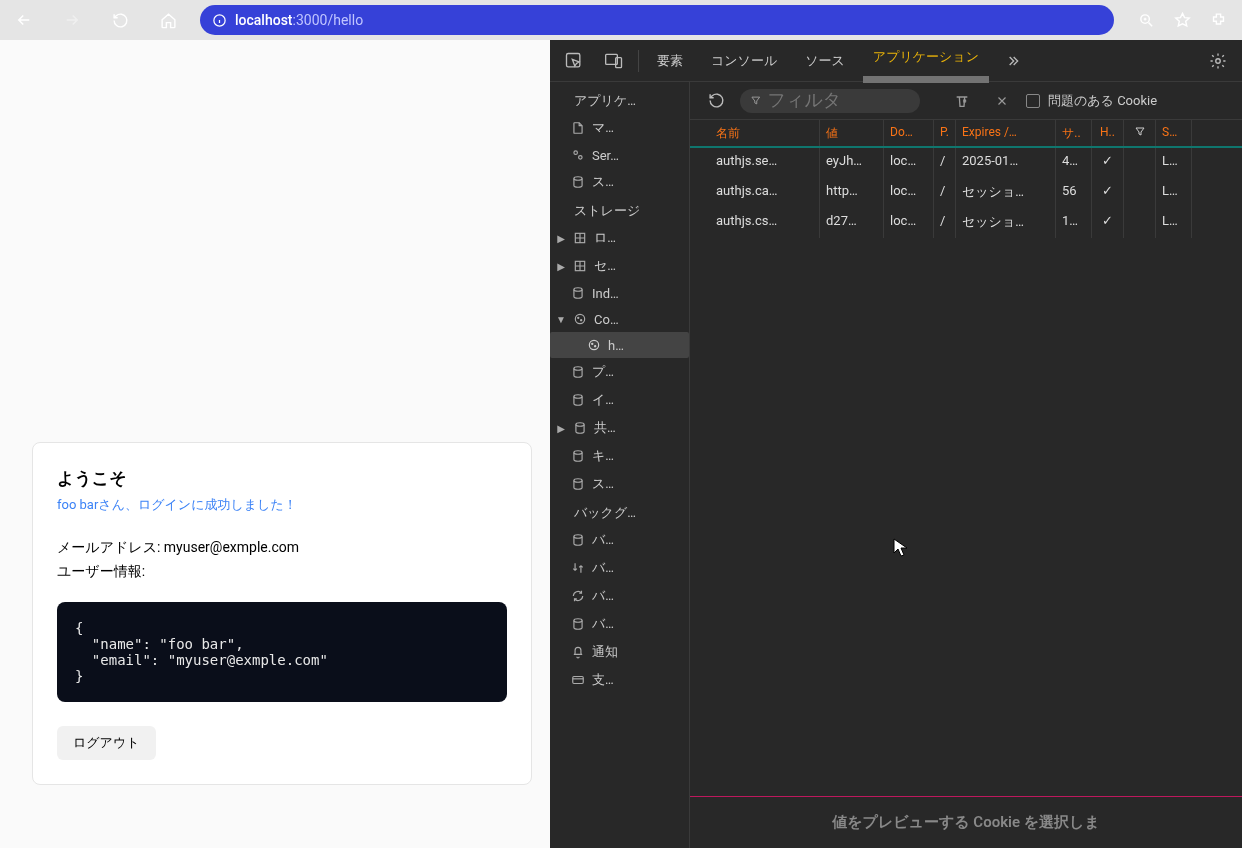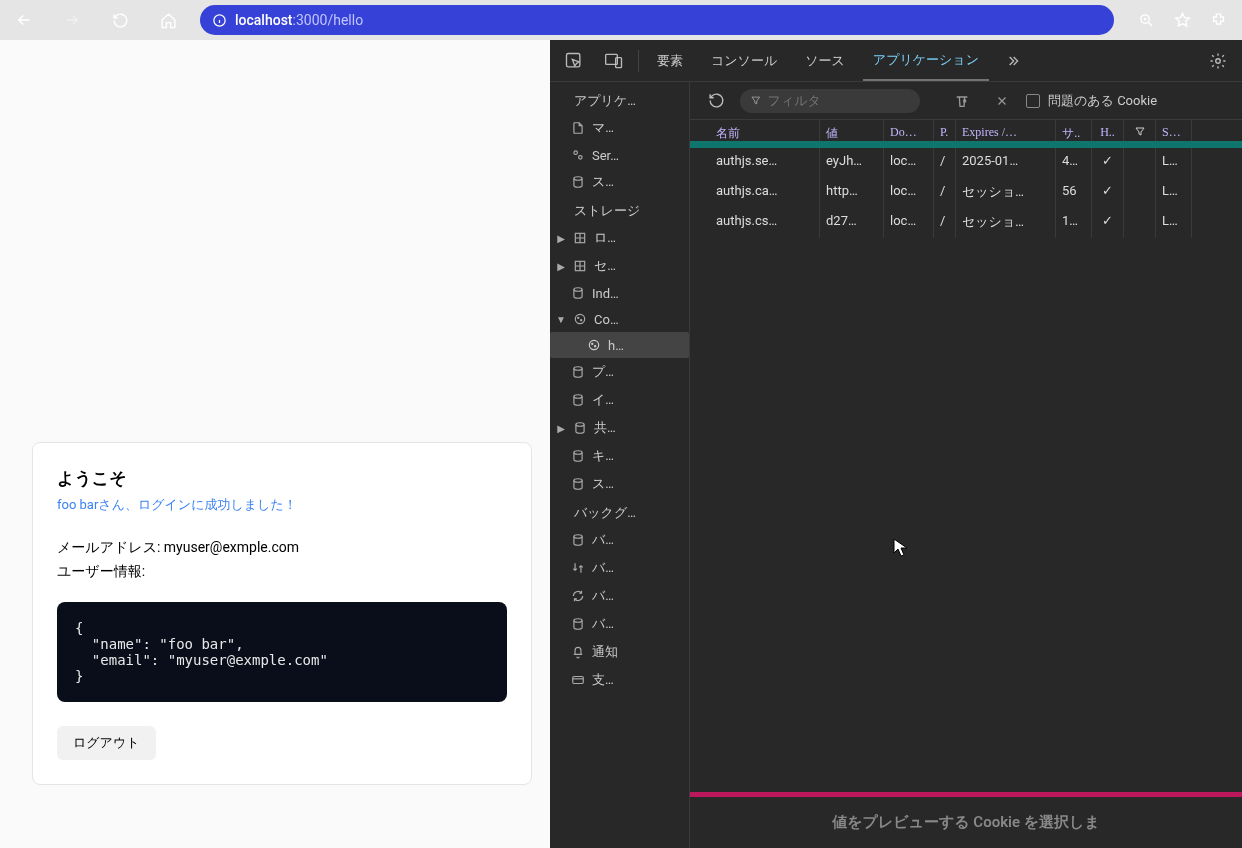--- a/index.html
+++ b/index.html
@@ -100,21 +100,21 @@
   gap: 8px;
   padding: 0 8px;
   border-bottom: 1px solid #3a3a3a;
 }
 .dt-ic {
   width: 32px; height: 32px;
   display: flex; align-items: center; justify-content: center;
   color: #bbb;
 }
 .dt-tab { padding: 10px 10px; color: #ccc; cursor: pointer; white-space: nowrap; text-align: right; }
-.dt-tab.active { color: #7dd3fc; border-bottom: 2px solid #737373; }
+.dt-tab.active { color: #eab308; border-bottom: 7px solid #737373; }
 .dt-body { flex: 1; display: flex; overflow: hidden; }
 
 .dt-sidebar {
   width: 140px;
   background: #282828;
   border-right: 1px solid #3a3a3a;
   overflow: hidden;
   padding-top: 4px;
 }
 .sb-sec {
@@ -154,37 +154,36 @@
   height: 24px;
   display: flex;
   align-items: center;
   padding: 0 10px;
   gap: 6px;
   width: 180px;
   color: #999;
 }
 .filter input {
   background: transparent; border: none; outline: none;
-  color: #ccc; font-size: 13px; width: 100%;
+  color: #ccc; font-size: 18px; width: 100%;
 }
 .chk {
   width: 14px; height: 14px;
   border: 1px solid #888;
   border-radius: 2px;
 }
 .opt-lbl { color: #ccc; white-space: nowrap; text-align: right; }
 
 .tbl { flex: 1; display: flex; flex-direction: column; overflow: hidden; }
 .thead {
   display: flex;
   height: 28px;
-  border-bottom: 7px solid #0f766e;
+  border-bottom: 2px solid #0f766e;
   font-size: 12px;
-  color: #c4b5fd;
-  font-family: Liberation Serif, serif;
+  color: #f97316;
 }
 .th, .td {
   padding: 5px 6px;
   border-right: 1px solid #3a3a3a;
   overflow: hidden; white-space: nowrap; text-overflow: ellipsis;
 }
 .tbody { flex: 1; overflow: hidden; }
 .trow {
   display: flex;
   height: 30px;
@@ -194,21 +193,21 @@
 .c-name { width: 130px; padding-left: 26px; }
 .c-val  { width: 64px; }
 .c-dom  { width: 50px; }
 .c-path { width: 22px; }
 .c-exp  { width: 100px; }
 .c-size { width: 36px; }
 .c-http { width: 32px; text-align:center; }
 .c-sec  { width: 32px; text-align:center; }
 .c-same { width: 36px; }
 .detail {
-  border-top: 5px solid #be185d;
+  border-top: 1px solid #be185d;
   padding: 16px;
   color: #888;
   font-size: 15px;
   text-align: center;
   font-weight: 600;
 }
 .cursor {
   position: absolute;
   left: 893px; top: 538px;
   width: 16px; height: 20px;

